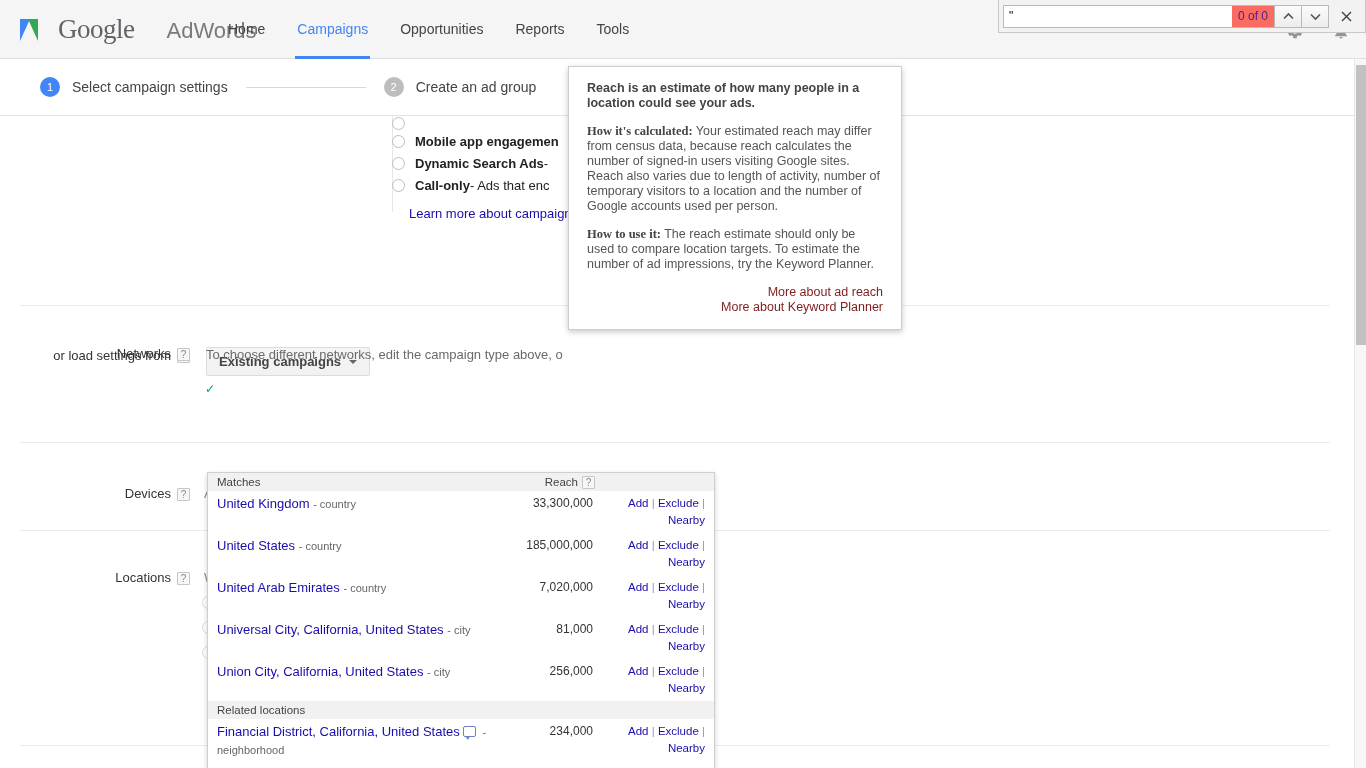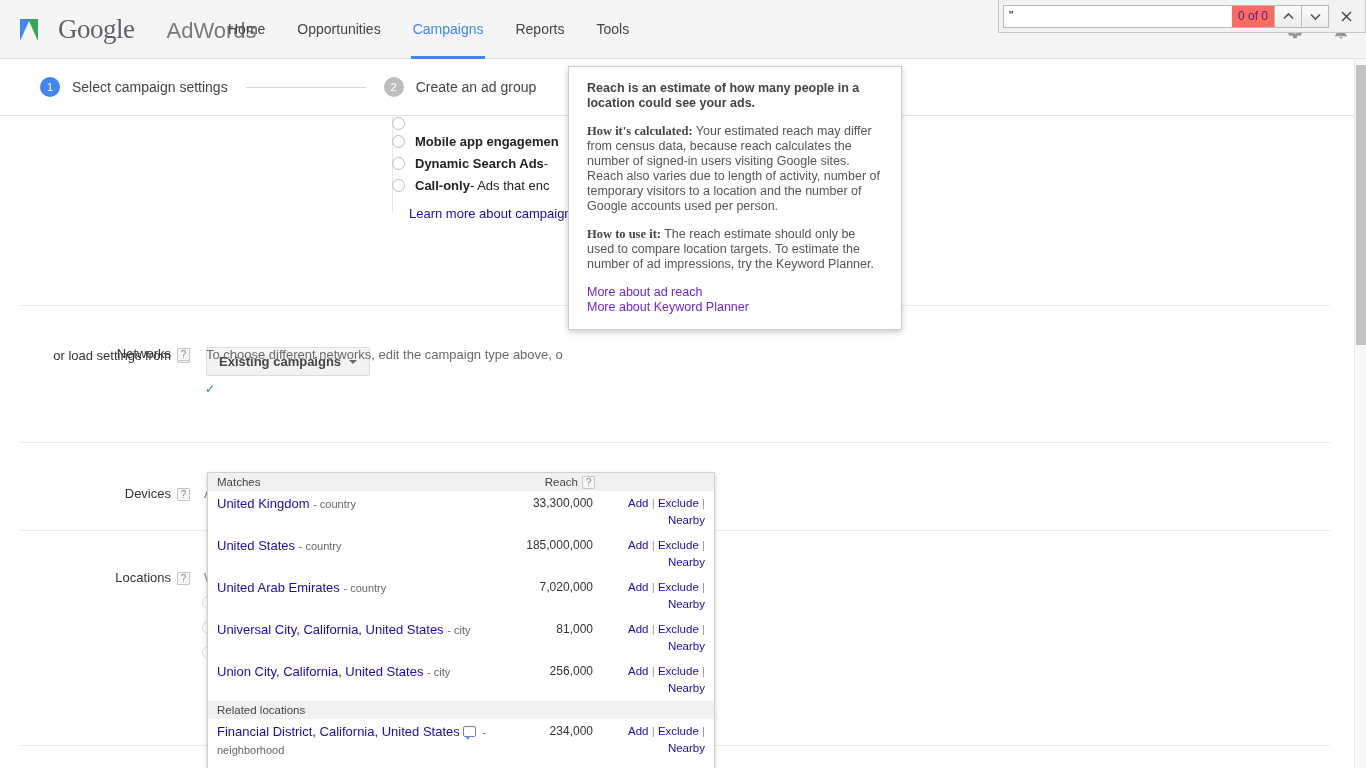--- a/index.html
+++ b/index.html
@@ -354,23 +354,24 @@
     font-weight: bold;
     color: #444;
     font-size: 12.5px;
     line-height: 15px;
     margin-bottom: 13px;
   }
   #reach-tip p { margin: 0 0 13px 0; }
   #reach-tip b { color: #444; font-family: Liberation Serif, serif; }
   #reach-tip .tip-link {
     display: block;
-    color: #6d28d9;
+    color: #7f1d1d;
     text-decoration: none;
     line-height: 15px;
+    text-align: right;
   }
 
   
   #suggest {
     position: absolute;
     left: 207px;
     top: 356px;
     width: 508px;
     background: #ffffff;
     border: 1px solid #cfcfcf;
@@ -476,22 +477,22 @@
 
 <div id="topbar">
   <div id="logo">
     <span class="mark"></span>
     <span class="g-word">Google</span>
     <span class="aw-word">AdWords</span>
   </div>
 
   <div id="mainnav">
     <div class="nav-item">Home</div>
+    <div class="nav-item active">Campaigns</div>
     <div class="nav-item">Opportunities</div>
-    <div class="nav-item active">Campaigns</div>
     <div class="nav-item">Reports</div>
     <div class="nav-item">Tools</div>
   </div>
 
   <div id="headericons">
     <span>
       <svg width="18" height="18" viewBox="0 0 24 24" fill="#757575">
           <path d="M19.14 12.94a7.07 7.07 0 000-1.88l2.03-1.58a.5.5 0 00.12-.64l-1.92-3.32a.5.5 0 00-.6-.22l-2.39.96a7.03 7.03 0 00-1.62-.94l-.36-2.54a.5.5 0 00-.5-.42h-3.84a.5.5 0 00-.5.42l-.36 2.54c-.58.24-1.12.56-1.62.94l-2.39-.96a.5.5 0 00-.6.22L2.67 8.84a.5.5 0 00.12.64l2.03 1.58a7.07 7.07 0 000 1.88l-2.03 1.58a.5.5 0 00-.12.64l1.92 3.32c.12.22.38.3.6.22l2.39-.96c.5.38 1.04.7 1.62.94l.36 2.54c.4.25.25.42.5.42h3.84c.25 0 .46-.17.5-.42l.36-2.54c.58-.24 1.12-.56 1.62-.94l2.39.96c.22.08.48 0 .6-.22l1.92-3.32a.5.5 0 00-.12-.64l-2.03-1.58zM12 15.6A3.6 3.6 0 1112 8.4a3.6 3.6 0 010 7.2z"></path>
         </svg>
     </span>

